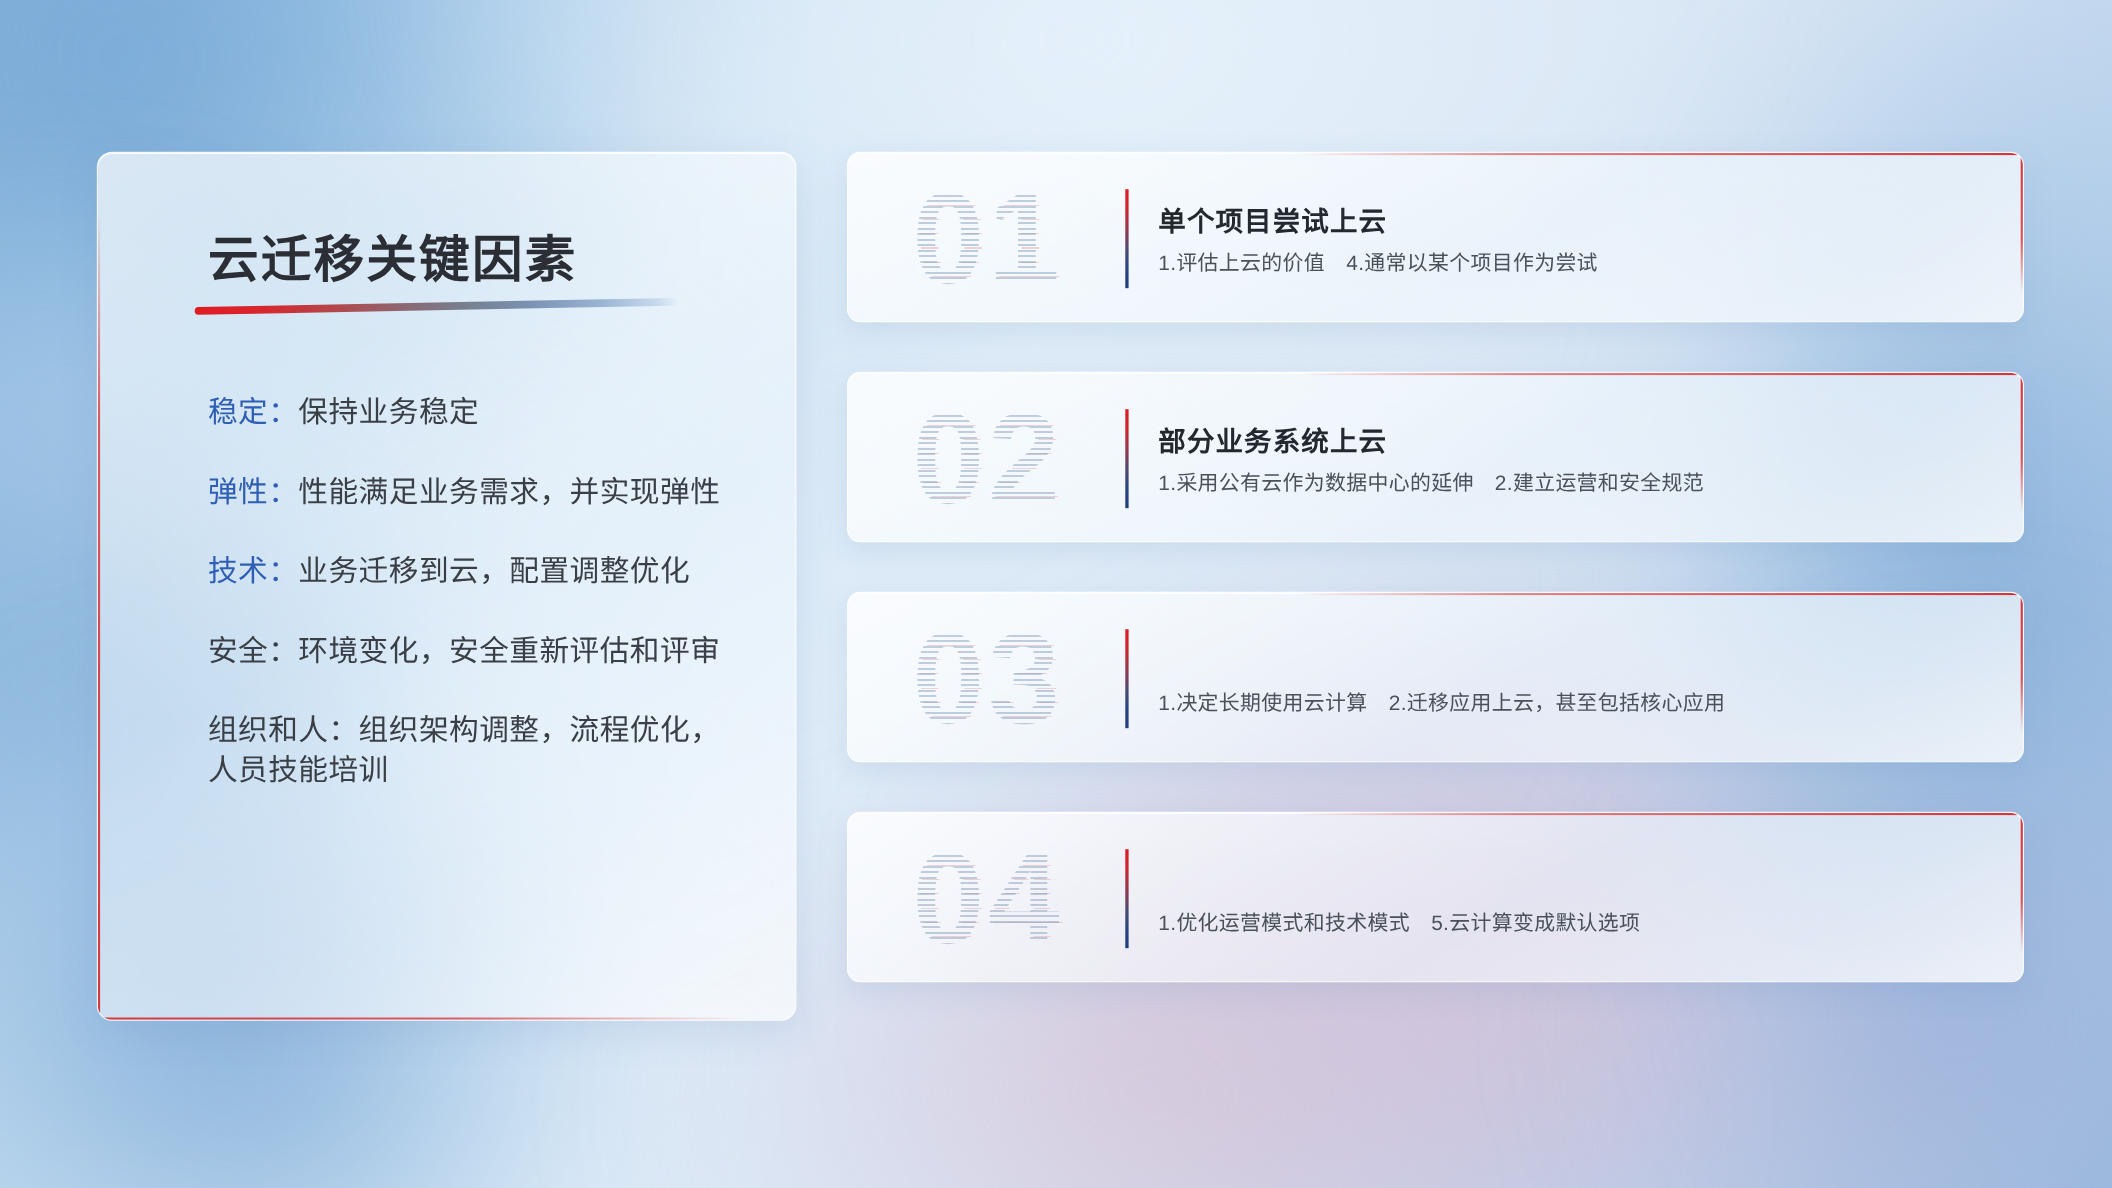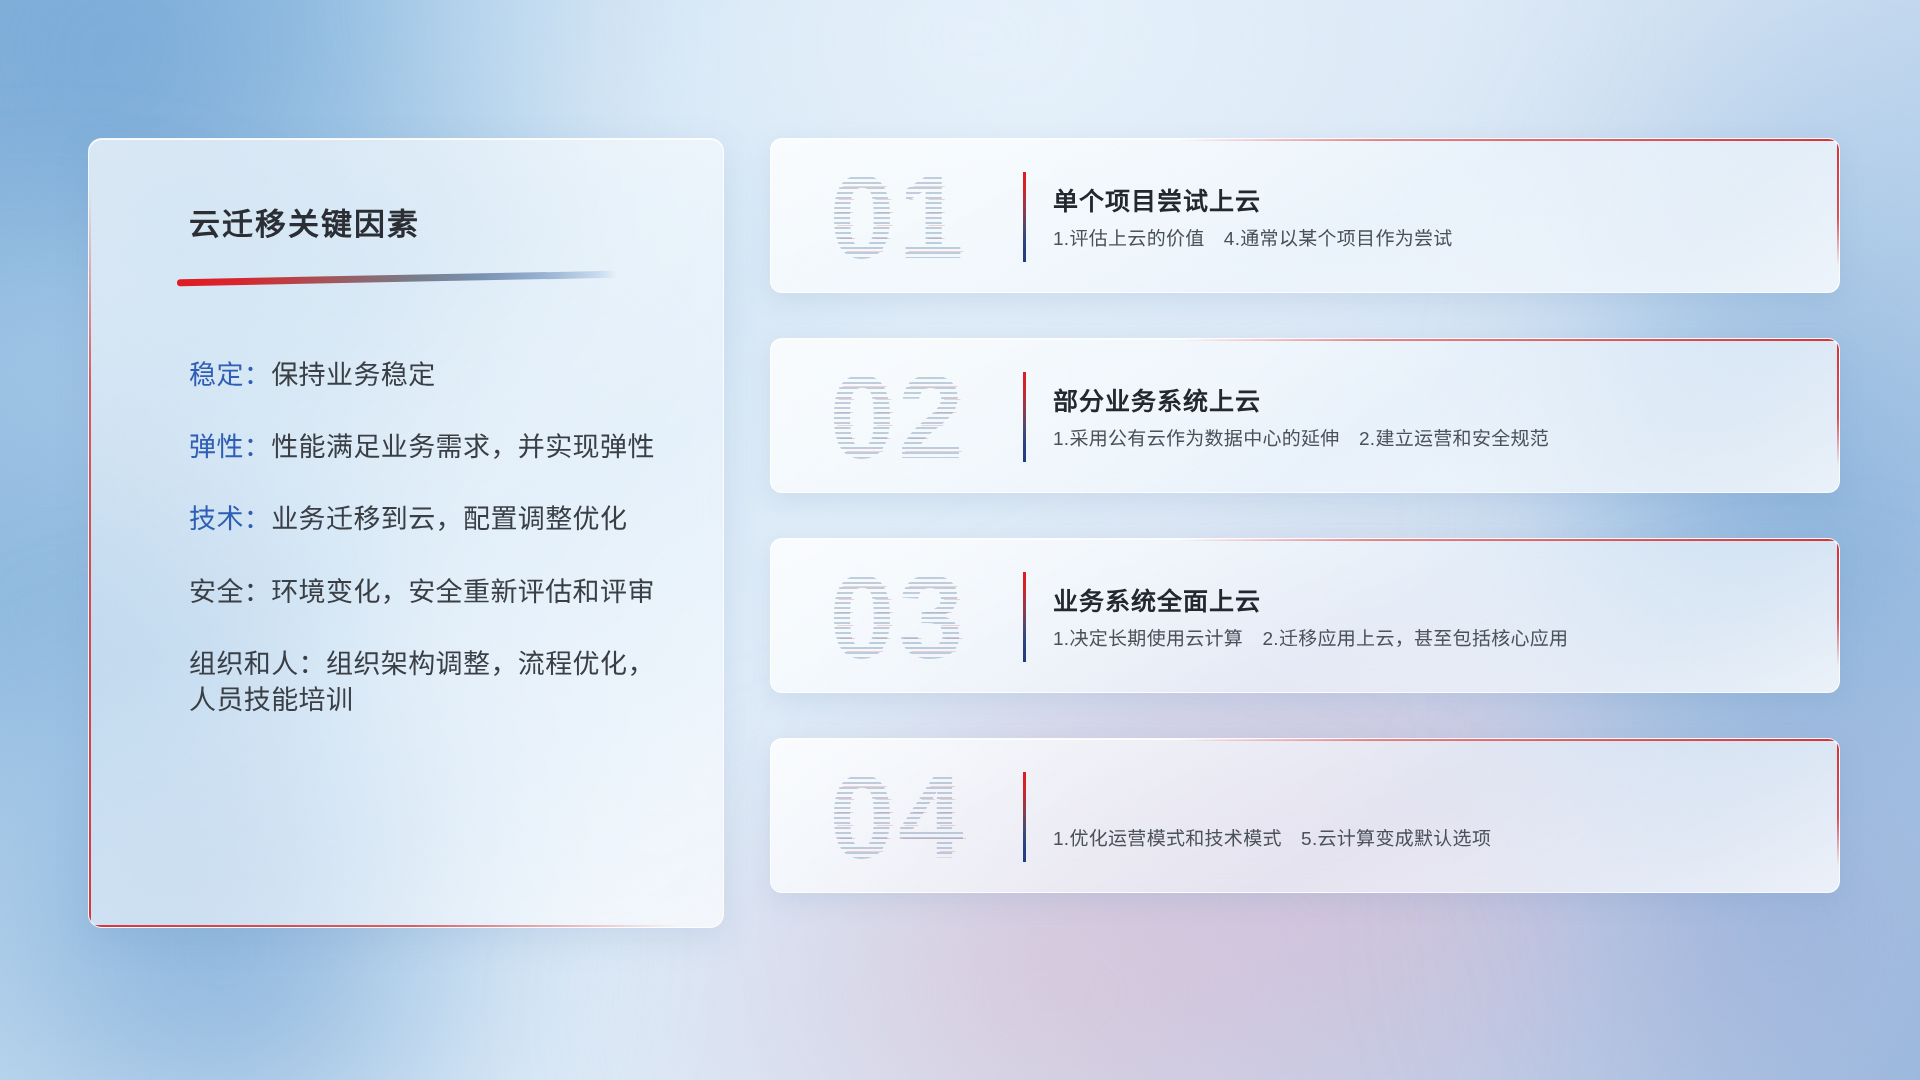--- a/index.html
+++ b/index.html
@@ -92,21 +92,21 @@
     position:absolute; left:0; top:52px; bottom:0; width:2px;
     background:linear-gradient(180deg, rgba(214,40,44,0) 0%, rgba(214,40,44,.75) 26%, rgba(214,40,44,.92) 100%);
   }
   #left-card-accent-bottom{
     position:absolute; left:0; right:44px; bottom:0; height:2px;
     background:linear-gradient(90deg, rgba(214,40,44,.92) 0%, rgba(214,40,44,.72) 55%, rgba(214,40,44,0) 100%);
   }
 
   #left-title{
     position:absolute; left:100px; top:60px;
-    font-size:31px; font-weight:700; letter-spacing:2px;
+    font-size:46px; font-weight:700; letter-spacing:2px;
     color:#2b2f35; white-space:nowrap;text-align:right;
   }
   #left-title-underline{
     position:absolute; left:88px; top:136px;
     width:440px; height:7px; border-radius:4px;
     background:linear-gradient(90deg,
         #e01b24 0%, #d7262c 14%, #b04a4e 30%,
         #8a6a74 44%, #76808f 56%, #7b93b4 70%,
         #9ab4d4 84%, #c9dcee 96%, rgba(201,220,238,0) 100%);
     transform:skewY(-1.1deg);
@@ -275,21 +275,20 @@
       <h2 class="card-title">部分业务系统上云</h2>
       <p class="card-sub">1.采用公有云作为数据中心的延伸　2.建立运营和安全规范</p>
     </article>
 
     <article class="step-card">
       <div class="card-accent-top"></div>
       <div class="card-accent-right"></div>
       <div class="card-number-ghost">03</div>
       <div class="card-number">03</div>
       <div class="card-divider"></div>
-      <h2 class="card-title">业务系统全面上云</h2>
       <p class="card-sub">1.决定长期使用云计算　2.迁移应用上云，甚至包括核心应用</p>
     </article>
 
     <article class="step-card">
       <div class="card-accent-top"></div>
       <div class="card-accent-right"></div>
       <div class="card-number-ghost">04</div>
       <div class="card-number">04</div>
       <div class="card-divider"></div>
       <p class="card-sub">1.优化运营模式和技术模式　5.云计算变成默认选项</p>

